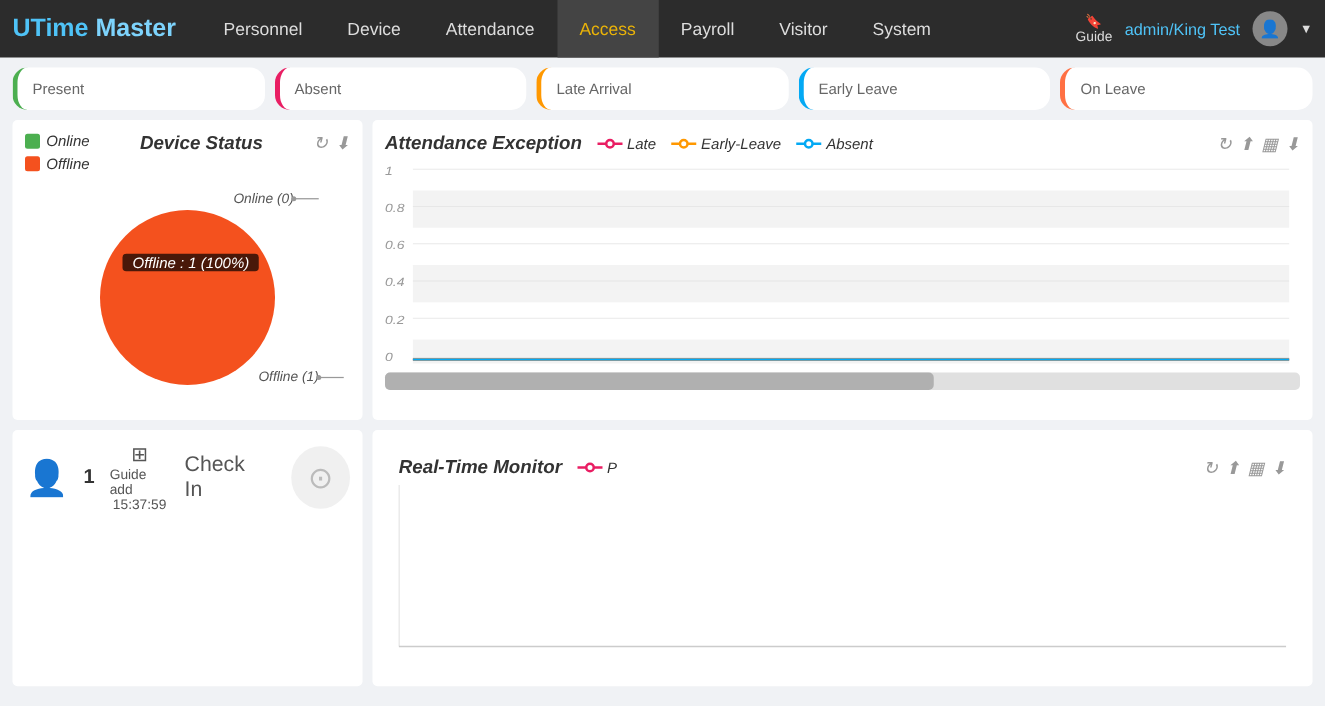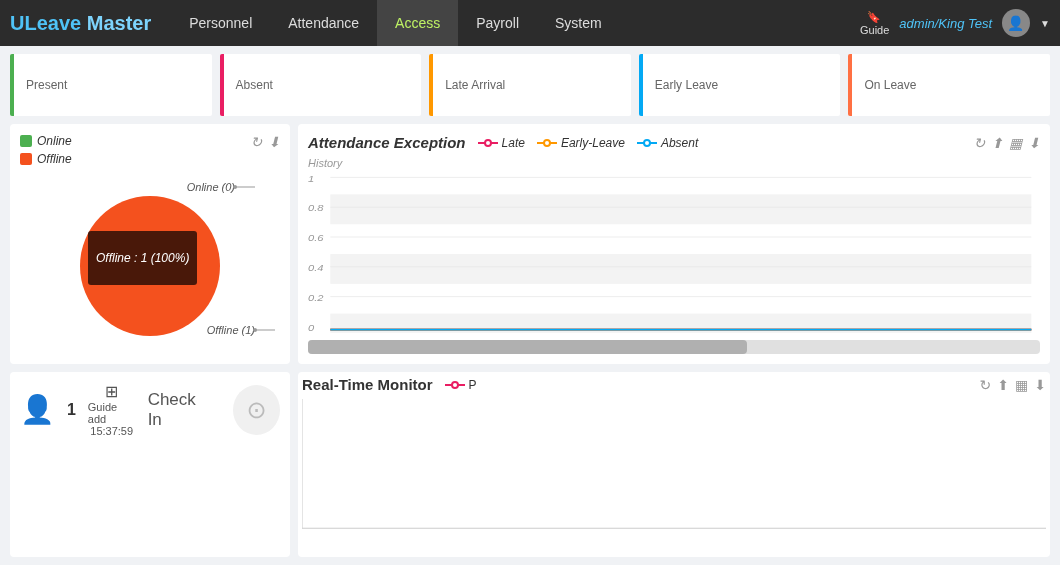--- a/index.html
+++ b/index.html
@@ -31,57 +31,57 @@
     .nav-item {
       color: #ddd;
       padding: 0 18px;
       height: 46px;
       display: flex;
       align-items: center;
       cursor: pointer;
       font-size: 14px;
       white-space: nowrap;
     }
-    .nav-item.active { color: #bef264; background: #444; }
+    .nav-item.active { color: #eab308; background: #444; }
     .nav-right {
       display: flex;
       align-items: center;
       gap: 10px;
       margin-left: auto;
     }
     .guide-btn {
       display: flex;
       flex-direction: column;
       align-items: center;
       color: #ddd;
       font-size: 11px;
       cursor: pointer;
     }
-    .user-info { color: #4fc3f7; font-size: 13px; cursor: pointer; font-style: italic; }
+    .user-info { color: #4fc3f7; font-size: 13px; cursor: pointer; }
     .user-avatar {
       width: 28px; height: 28px;
       border-radius: 50%;
       background: #888;
       display: flex; align-items: center; justify-content: center;
       color: #fff; font-size: 14px;
     }
     .dropdown-arrow { color: #ddd; font-size: 10px; cursor: pointer; }
 
     
     .status-row {
       display: flex;
       gap: 8px;
       padding: 8px 10px;
       background: #f0f2f5;
     }
     .status-card {
       flex: 1;
       background: #fff;
-      border-radius: 2px;
-      padding: 24px 12px;
+      border-radius: 12px;
+      padding: 10px 12px;
       border-left: 4px solid #ccc;
       display: flex;
       flex-direction: column;
       align-items: flex-start;
     }
     .status-card.present { border-left-color: #4caf50; }
     .status-card.absent { border-left-color: #e91e63; }
     .status-card.late { border-left-color: #ff9800; }
     .status-card.early-leave { border-left-color: #03a9f4; }
     .status-card.on-leave { border-left-color: #ff7043; }
@@ -127,25 +127,25 @@
       position: relative;
       width: 200px;
       height: 160px;
       margin: 10px auto 0;
     }
     .pie-container svg { overflow: visible; }
     .tooltip-box {
       position: absolute;
       background: rgba(0,0,0,0.7);
       color: #fff;
-      padding: 20px 8px;
+      padding: 0 8px;
       border-radius: 3px;
       font-size: 12px;
       top: 55px;
-      left: 38px;
+      left: 48px;
       white-space: nowrap;
     }
 
     
     .attendance-panel {
       background: #fff;
       border-radius: 4px;
       padding: 10px;
       flex: 1;
       min-height: 240px;
@@ -219,48 +219,51 @@
       border-radius: 50%;
       background: #f0f0f0;
       display: flex; align-items: center; justify-content: center;
       font-size: 22px; color: #999;
     }
 
     
     .realtime-panel {
       background: #fff;
       border-radius: 4px;
-      padding: 4px;
+      padding: 21px;
       flex: 1;
       min-height: 185px;
+      font-style: italic;
     }
     .realtime-header {
       display: flex;
       align-items: center;
       justify-content: space-between;
       margin-bottom: 6px;
     }
     .realtime-chart {
       height: 140px;
       position: relative;
     }
     .realtime-chart svg { width: 100%; height: 100%; }
   </style>
 </head>
 <body>
 
 <div class="topnav">
   <div class="logo">
-    <span class="logo-u">U</span><span class="logo-time">Leave </span><span class="logo-master">Master</span>
+    <span class="logo-u">U</span><span class="logo-time">Time </span><span class="logo-master">Master</span>
   </div>
   <div class="nav-links">
     <div class="nav-item">Personnel</div>
+    <div class="nav-item">Device</div>
     <div class="nav-item">Attendance</div>
     <div class="nav-item active">Access</div>
     <div class="nav-item">Payroll</div>
+    <div class="nav-item">Visitor</div>
     <div class="nav-item">System</div>
   </div>
   <div class="nav-right">
     <div class="guide-btn">
       <span>🔖</span>
       <span>Guide</span>
     </div>
     <span class="user-info">admin/King Test</span>
     <div class="user-avatar">
       <span>👤</span>
@@ -295,20 +298,23 @@
       <div style="display:flex; align-items:flex-start; justify-content:space-between;">
         <div class="legend">
           <div class="legend-item">
             <div class="legend-dot online"></div>
             <span>Online</span>
           </div>
           <div class="legend-item">
             <div class="legend-dot offline"></div>
             <span>Offline</span>
           </div>
+        </div>
+        <div style="display:flex; flex-direction:column; align-items:center; flex:1;">
+          <span class="panel-title">Device Status</span>
         </div>
         <div class="panel-actions">
           <span>↻</span>
           <span>⬇</span>
         </div>
       </div>
 
       <div class="pie-container">
         <svg viewBox="0 0 200 160" width="200" height="160">
 
@@ -358,21 +364,20 @@
             </div>
           </div>
         </div>
         <div class="panel-actions">
           <span>↻</span>
           <span>⬆</span>
           <span>▦</span>
           <span>⬇</span>
         </div>
       </div>
-      <div style="font-size:11px; color:#999; margin-bottom:2px;">History</div>
       <div class="chart-area">
         <svg viewBox="0 0 590 155" preserveAspectRatio="none">
 
           <text x="0" y="10" font-size="9" fill="#999">1</text>
           <text x="0" y="38" font-size="9" fill="#999">0.8</text>
           <text x="0" y="66" font-size="9" fill="#999">0.6</text>
           <text x="0" y="94" font-size="9" fill="#999">0.4</text>
           <text x="0" y="122" font-size="9" fill="#999">0.2</text>
           <text x="0" y="150" font-size="9" fill="#999">0</text>
 

